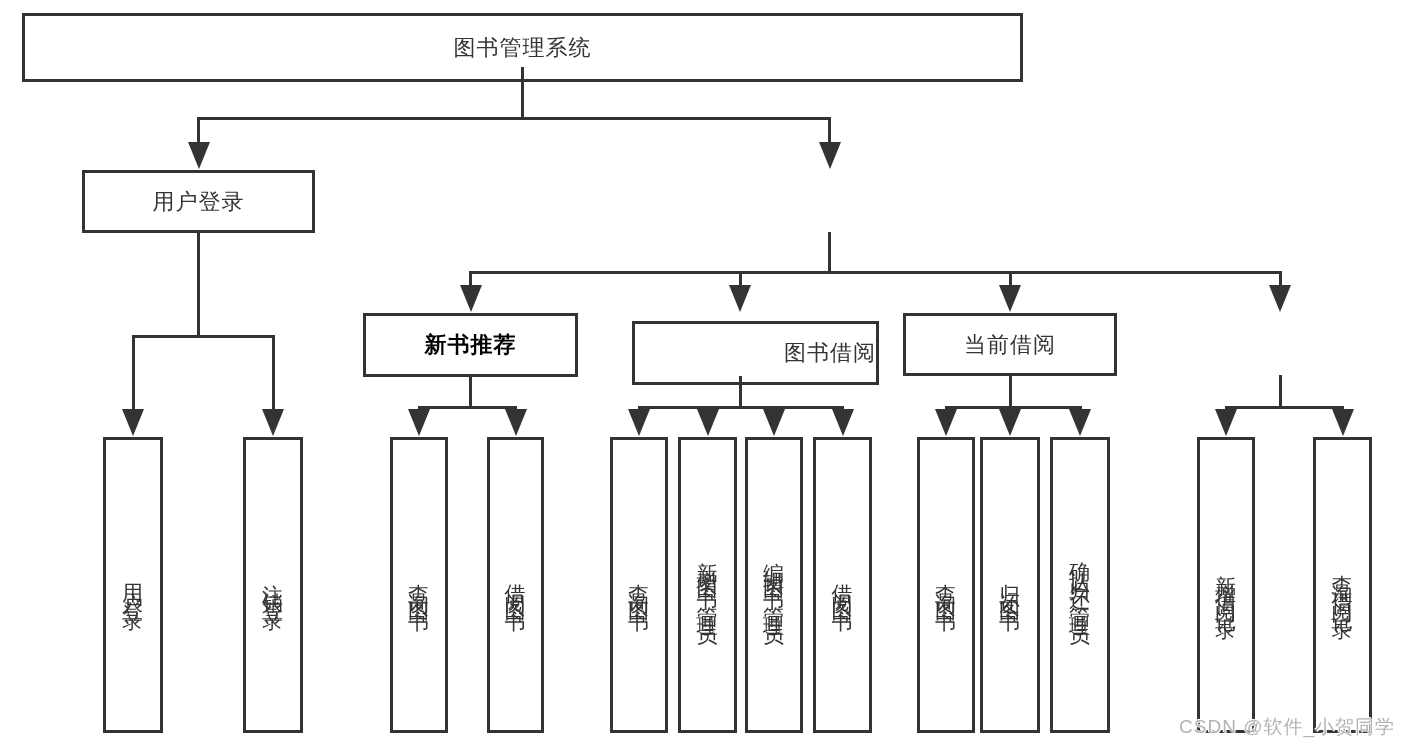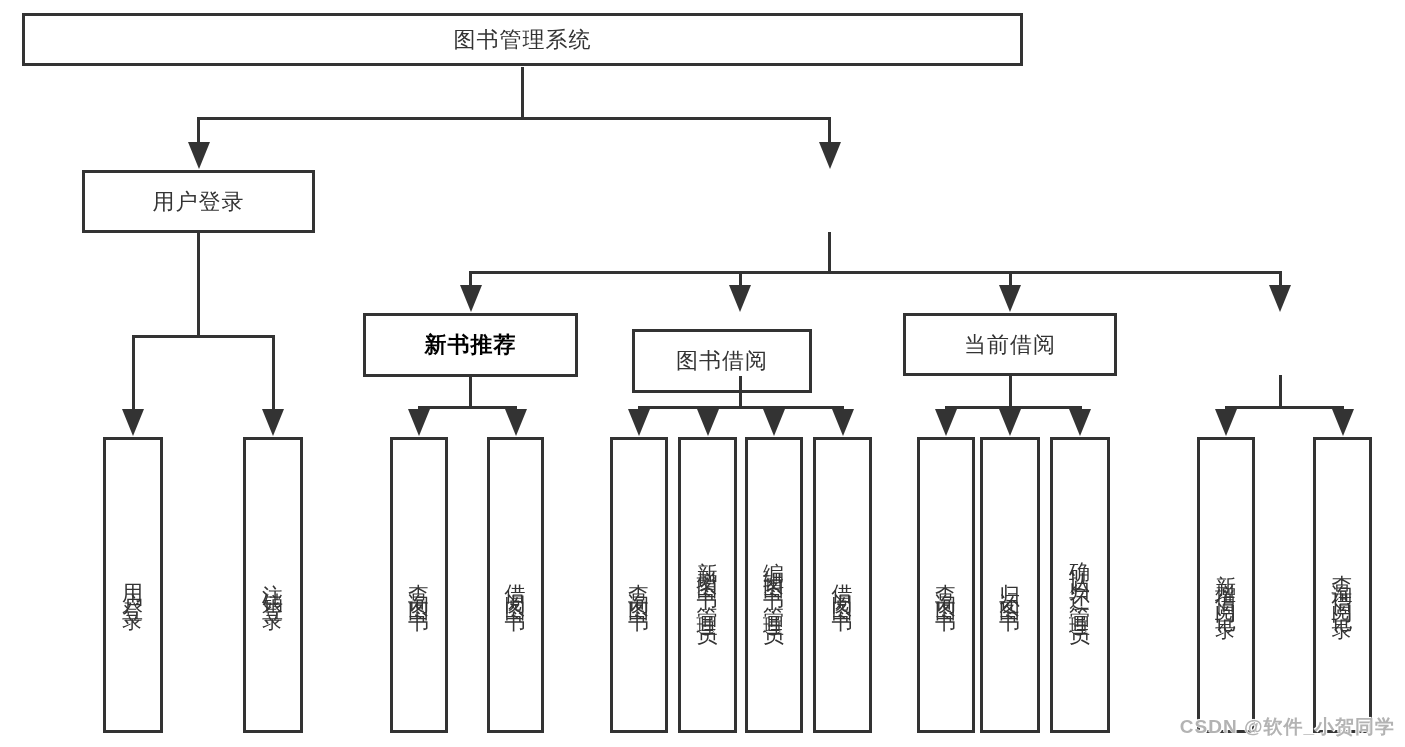--- a/index.html
+++ b/index.html
@@ -45,31 +45,31 @@
     letter-spacing: 1px;
     text-shadow: 0 0 2px #ffffff, 1px 1px 0 #ffffff, -1px -1px 0 #ffffff;
     z-index: 10;
     white-space: nowrap;
   }
 </style>
 </head>
 <body>
 
 <div class="stage" id="stage">
-  <div class="watermark" style="color: rgb(179, 179, 179); font-weight: bold;">CSDN @软件_小贺同学</div>
-<div class="node h" style="left: 22px; top: 13px; width: 1001px; height: 53px; border-color: rgb(51, 51, 51); background: rgb(255, 255, 255);">
+  <div class="watermark" style="color: rgb(179, 179, 179);">CSDN @软件_小贺同学</div>
+<div class="node h" style="left: 22px; top: 13px; width: 1001px; height: 69px; border-color: rgb(51, 51, 51); background: rgb(255, 255, 255);">
       <span class="lbl" style="color: rgb(51, 51, 51);">图书管理系统</span>
     </div>
     <div class="node h" style="left: 82px; top: 170px; width: 233px; height: 63px; border-color: rgb(51, 51, 51); background: rgb(255, 255, 255);">
       <span class="lbl" style="color: rgb(51, 51, 51);">用户登录</span>
     </div>
     <div class="node h" style="left: 363px; top: 313px; width: 215px; height: 64px; border-color: rgb(51, 51, 51); background: rgb(255, 255, 255);">
       <span class="lbl" style="color: #000000; font-weight: bold;">新书推荐</span>
     </div>
-    <div class="node h" style="left: 632px; top: 329px; width: 180px; height: 64px; border-color: rgb(51, 51, 51); background: rgb(255, 255, 255);">
+    <div class="node h" style="left: 632px; top: 321px; width: 247px; height: 64px; border-color: rgb(51, 51, 51); background: rgb(255, 255, 255); justify-content: flex-end;">
       <span class="lbl" style="color: rgb(51, 51, 51);">图书借阅</span>
     </div>
     <div class="node h" style="left: 903px; top: 313px; width: 214px; height: 63px; border-color: rgb(51, 51, 51); background: rgb(255, 255, 255);">
       <span class="lbl" style="color: rgb(51, 51, 51);">当前借阅</span>
     </div>
     <div class="node v" style="left: 103px; top: 437px; width: 60px; height: 296px; border-color: rgb(51, 51, 51); background: rgb(255, 255, 255);">
       <span class="lbl" style="color: rgb(51, 51, 51);">用户登录</span>
     </div>
     <div class="node v" style="left: 243px; top: 437px; width: 60px; height: 296px; border-color: rgb(51, 51, 51); background: rgb(255, 255, 255);">
       <span class="lbl" style="color: rgb(51, 51, 51);">注销登录</span>

